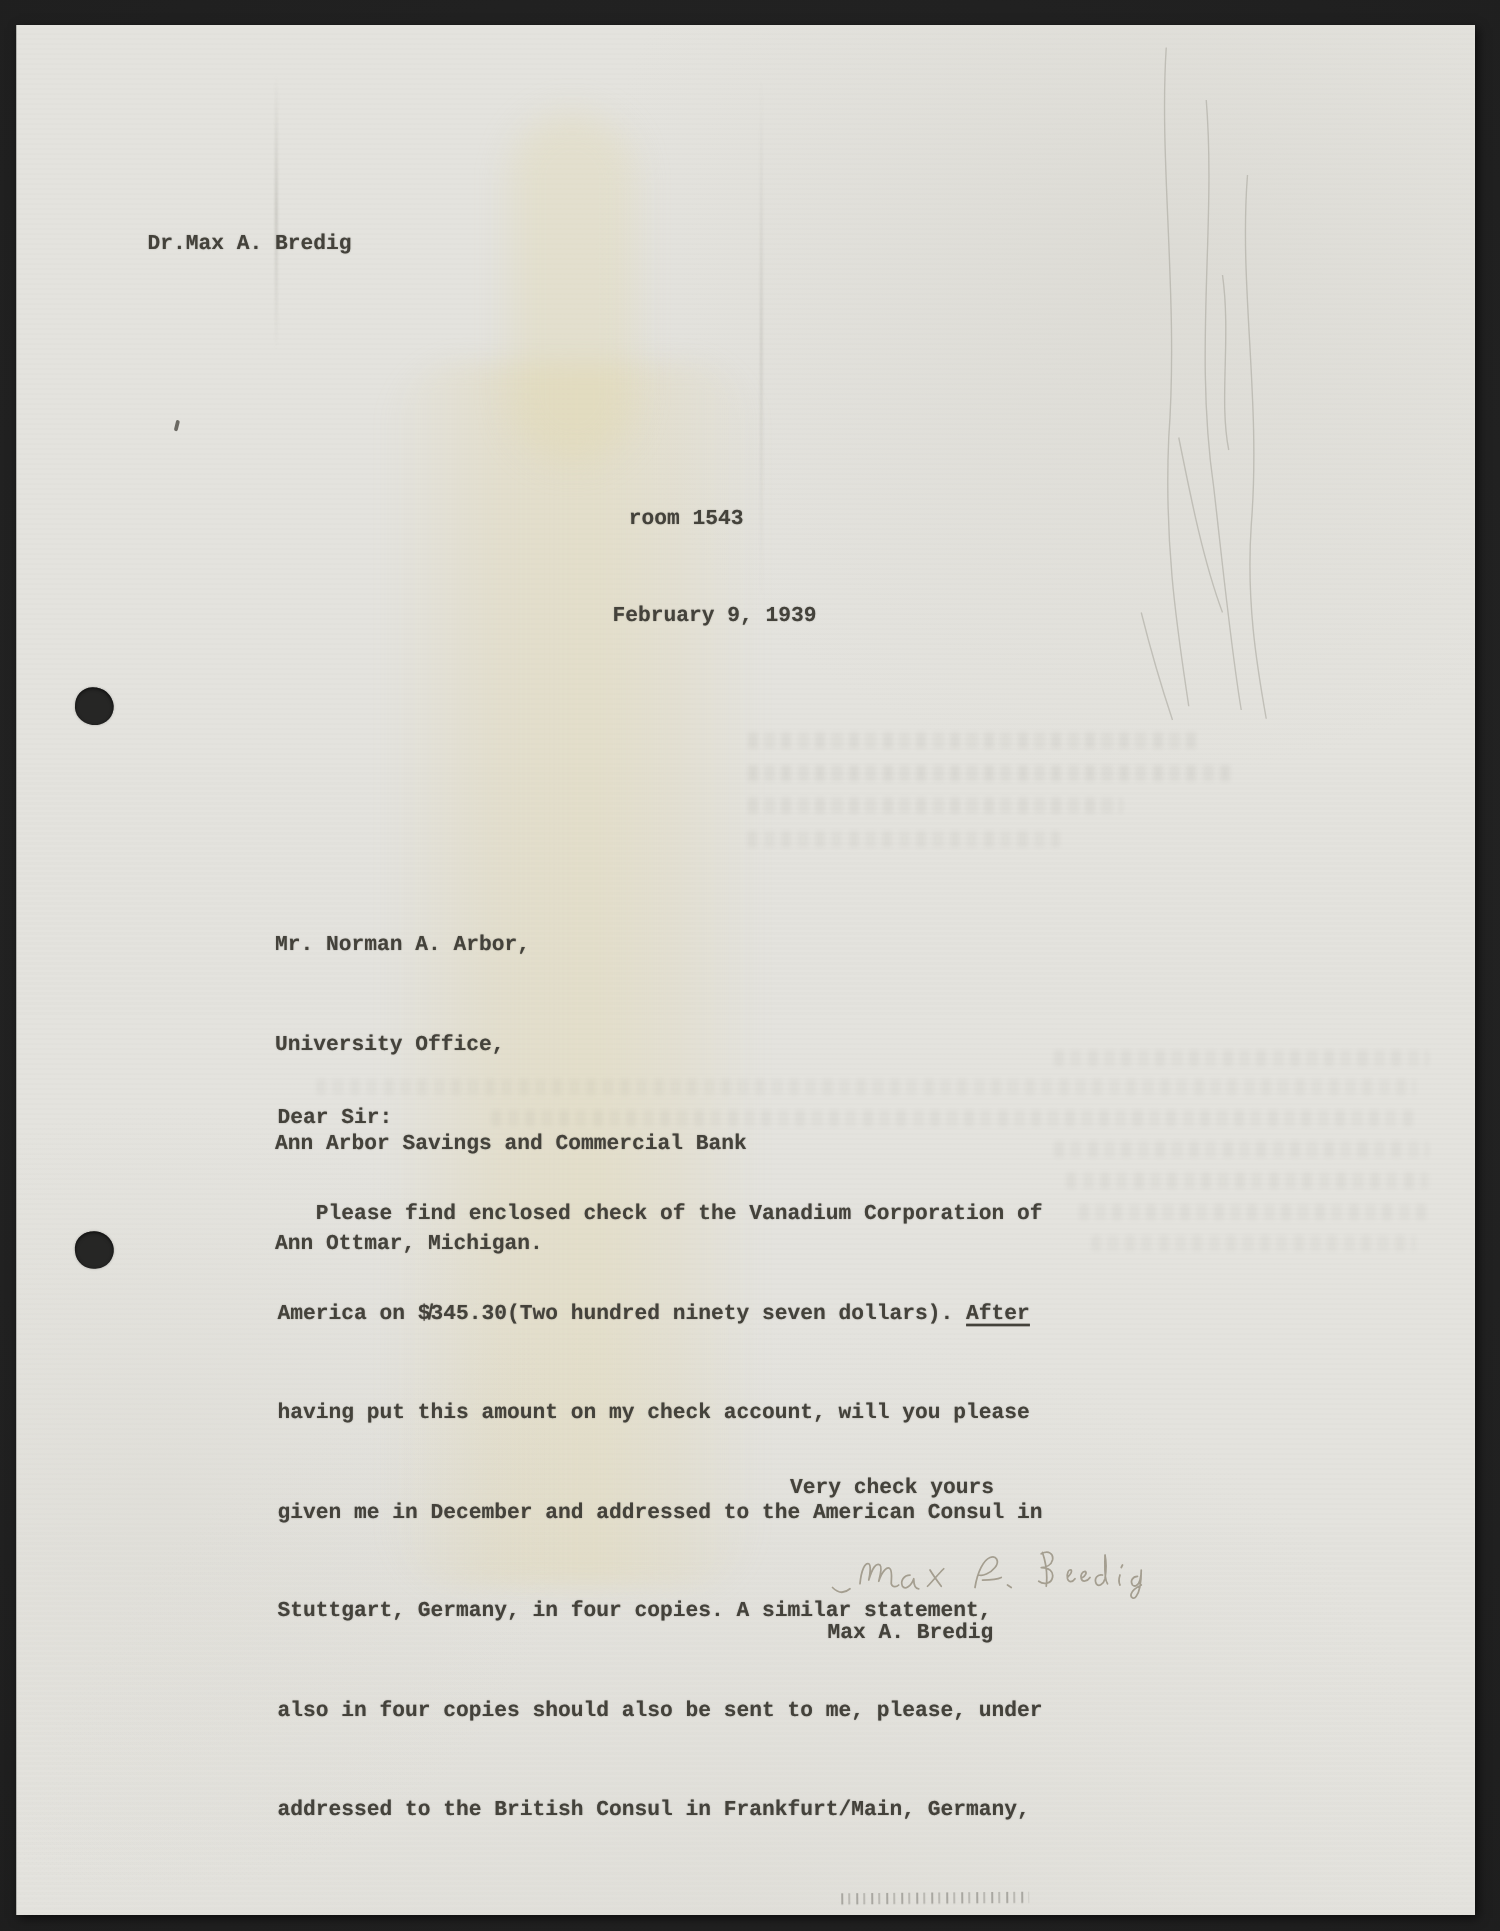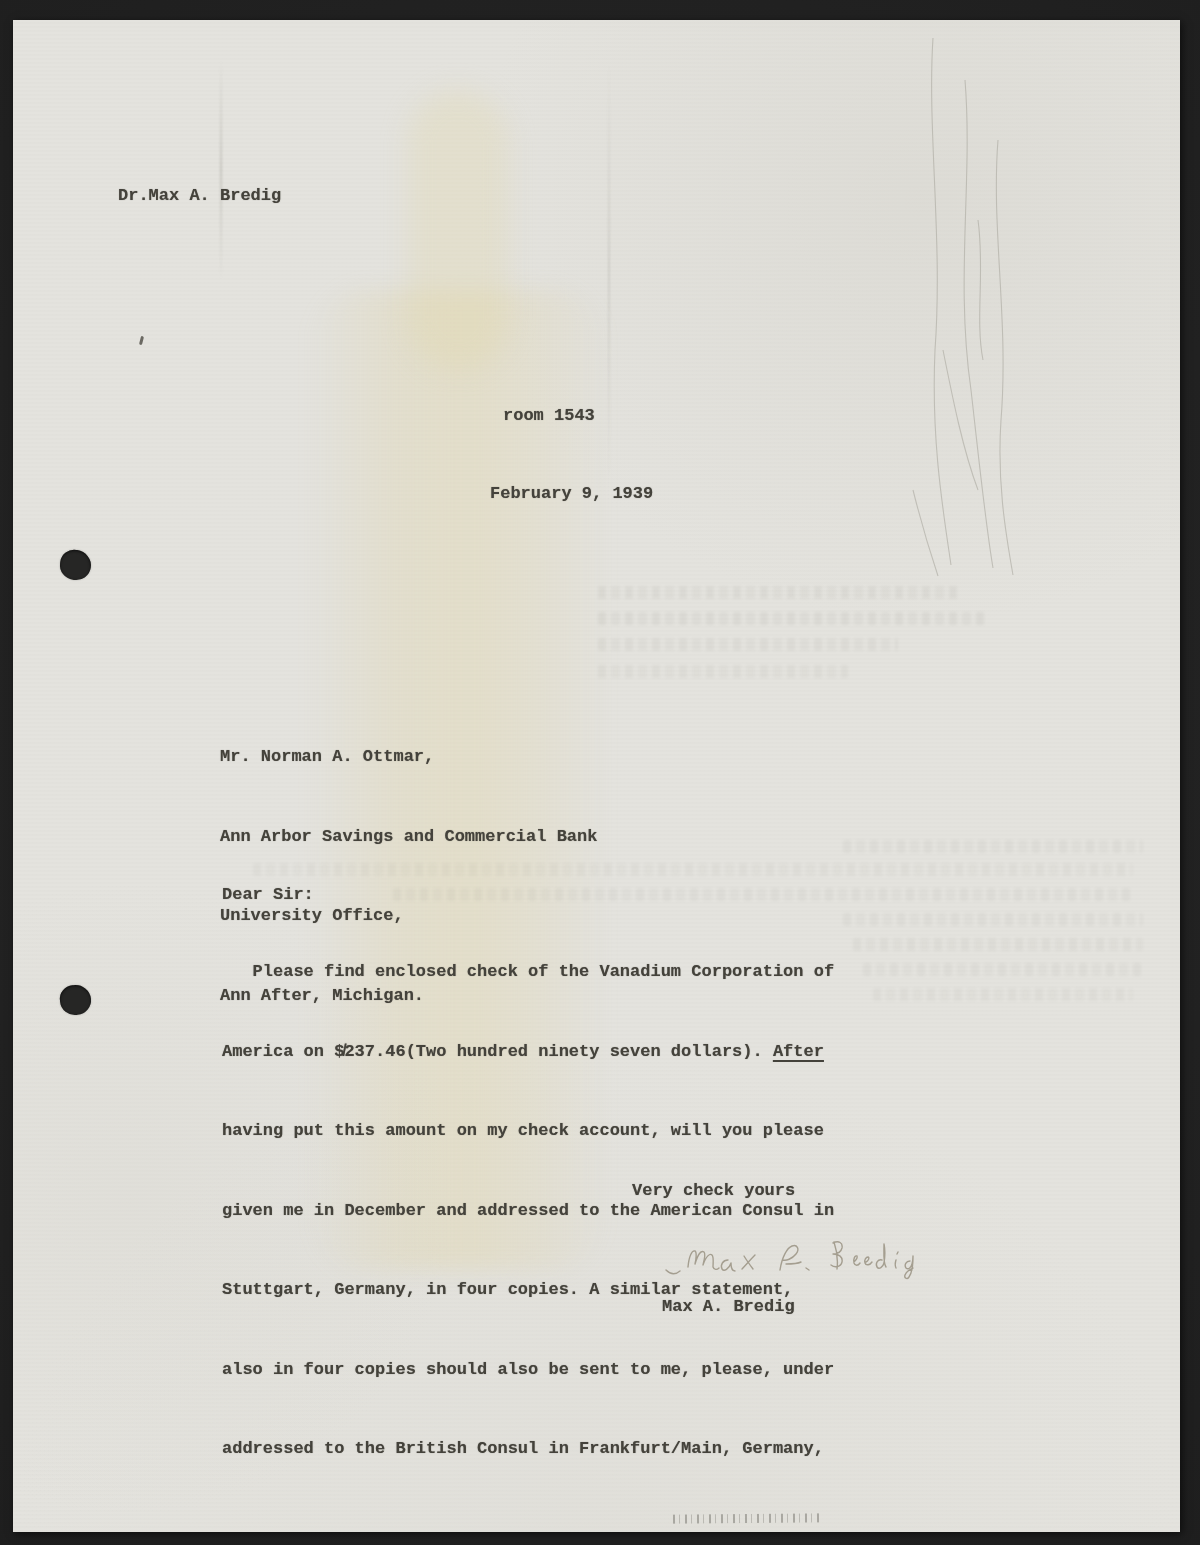--- a/index.html
+++ b/index.html
@@ -88,31 +88,31 @@
 
     <div class="hole" style="left:47px;top:530px;transform:rotate(8deg);"></div>
     <div class="hole" style="left:47px;top:965px;transform:rotate(-6deg);"></div>
     <div class="pencil-tick"></div>
 
     <div class="type" style="left:105px;top:163px;">Dr.Max A. Bredig</div>
     <div class="type" style="left:490px;top:383px;">room 1543</div>
     <div class="type" style="left:477px;top:461px;">February 9, 1939</div>
 
     <div class="type" style="left:207px;top:671px;">
-      <div>Mr. Norman A. Ottmar,</div>
+      <div>Mr. Norman A. Arbor,</div>
+      <div>University Office,</div>
       <div>Ann Arbor Savings and Commercial Bank</div>
-      <div>University Office,</div>
-      <div>Ann After, Michigan.</div>
+      <div>Ann Ottmar, Michigan.</div>
     </div>
 
     <div class="type" style="left:209px;top:838px;margin-top:24px;">Dear Sir:</div>
 
     <div class="type" style="left:209px;top:886px;">
       <div><span>   Please find enclosed check of the Vanadium Corporation of</span></div>
-      <div><span>America on $̸237.46(Two hundred ninety seven dollars). </span><span class="u">After</span></div>
+      <div><span>America on $̸345.30(Two hundred ninety seven dollars). </span><span class="u">After</span></div>
       <div><span>having put this amount on my check account, will you please</span></div>
       <div><span>given me in December and addressed to the American Consul in</span></div>
       <div><span>Stuttgart, Germany, in four copies. A similar statement,</span></div>
       <div><span>also in four copies should also be sent to me, please, under</span></div>
       <div><span>addressed to the British Consul in Frankfurt/Main, Germany,</span></div>
       
     </div>
 
     <div class="type" style="left:619px;top:1158px;">Very check yours</div>
 

